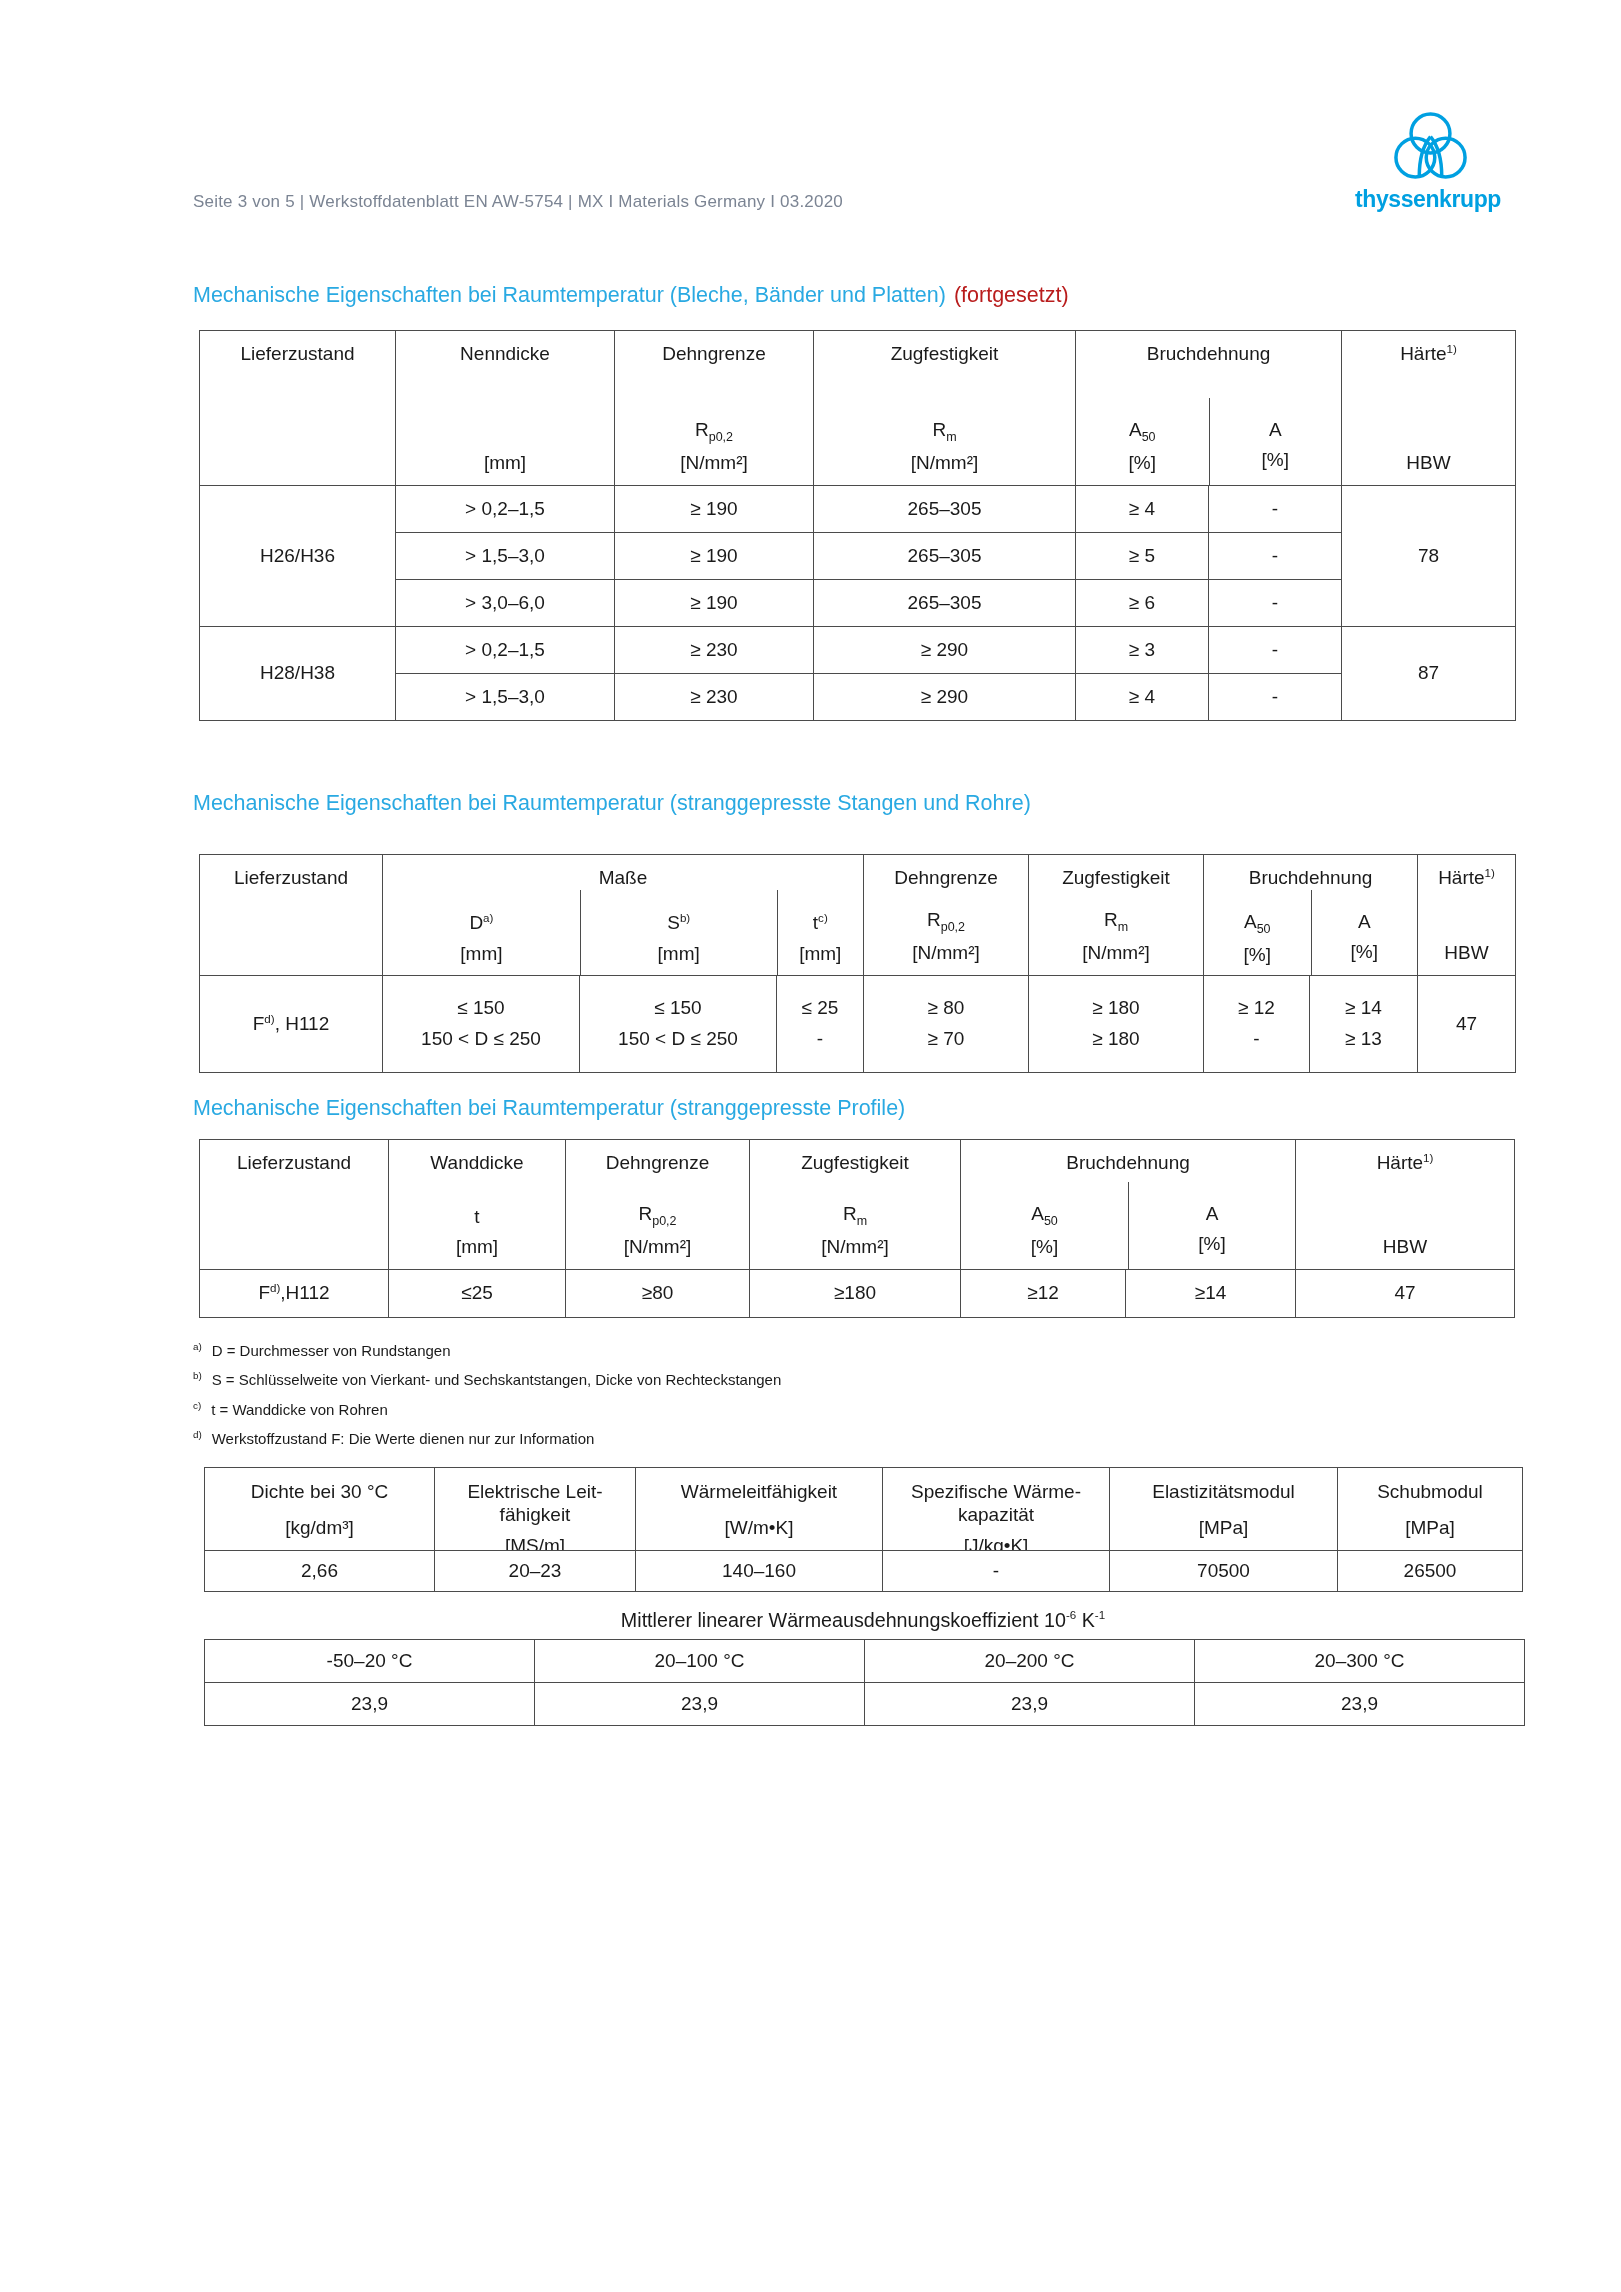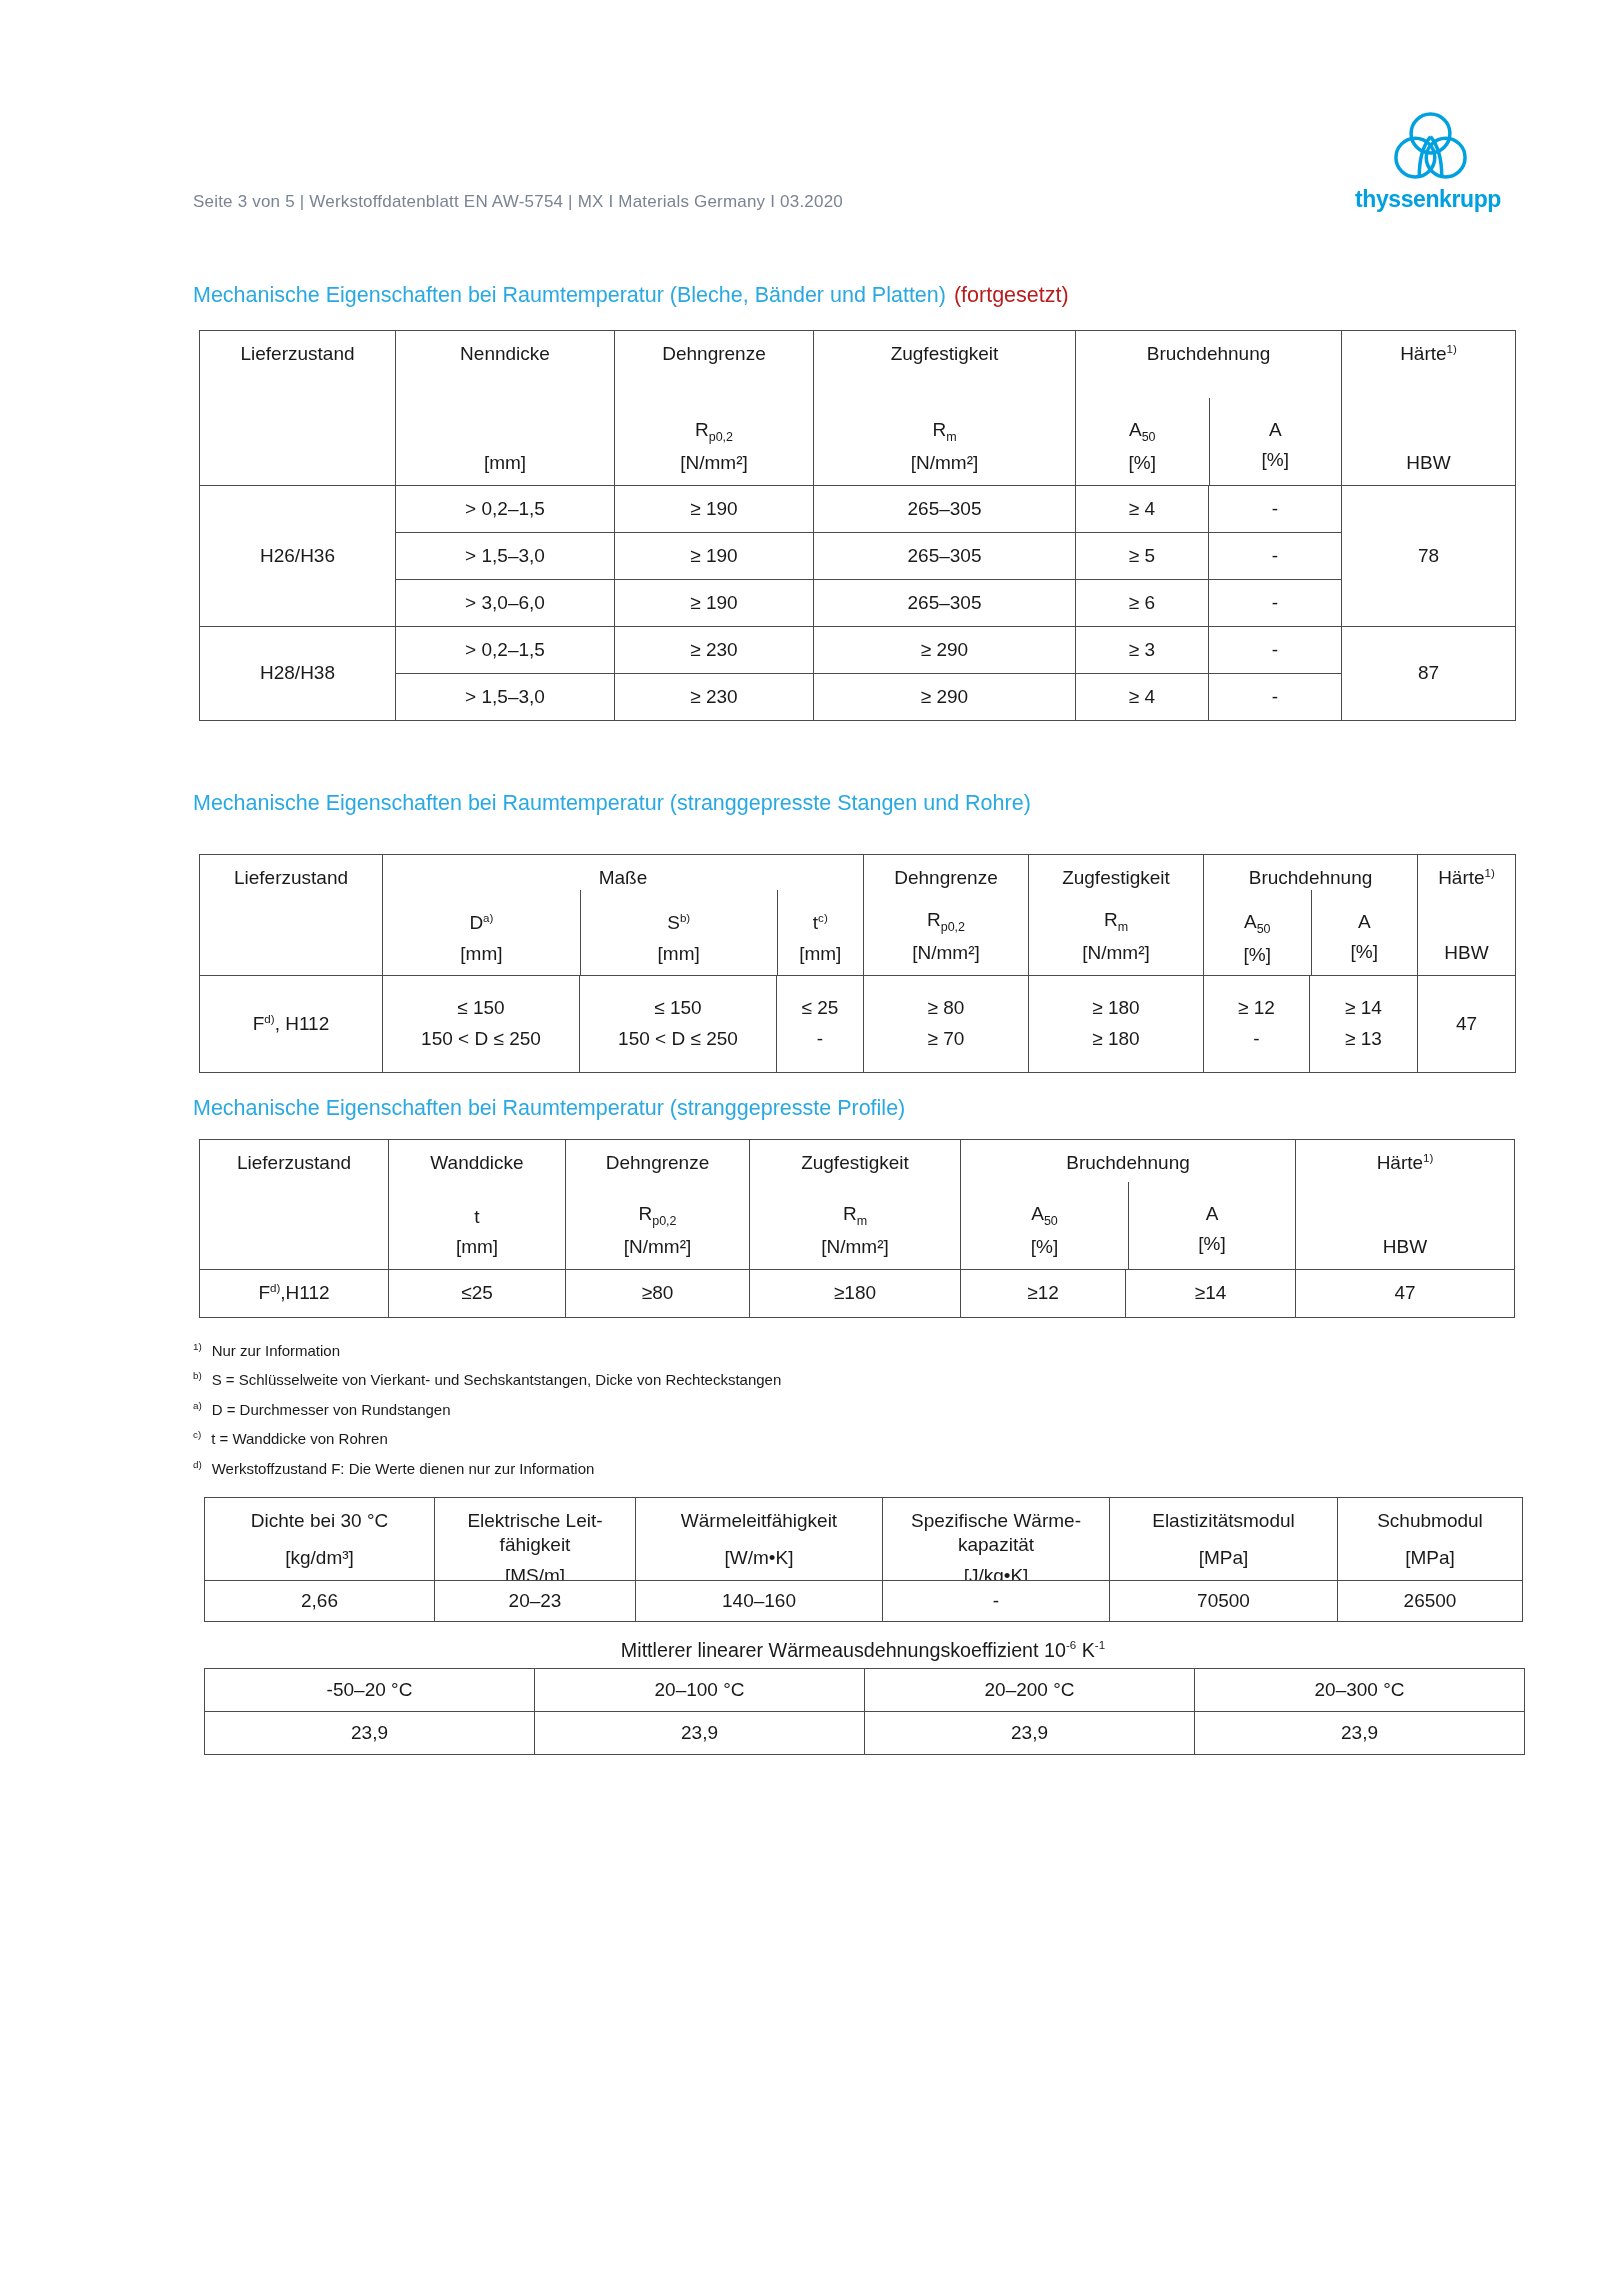--- a/index.html
+++ b/index.html
@@ -379,23 +379,22 @@
         <td>≥80</td>
         <td>≥180</td>
         <td>≥12</td>
         <td>≥14</td>
         <td>47</td>
       </tr>
     </tbody>
   </table>
 
   <div class="footnotes">
-    <div class="fn"><sup>1)</sup><span>Nur zur Information</span></div>
+    <div class="fn"><sup>a)</sup><span>D = Durchmesser von Rundstangen</span></div>
     <div class="fn"><sup>b)</sup><span>S = Schlüsselweite von Vierkant- und Sechskantstangen, Dicke von Rechteckstangen</span></div>
-    <div class="fn"><sup>a)</sup><span>D = Durchmesser von Rundstangen</span></div>
     <div class="fn"><sup>c)</sup><span>t = Wanddicke von Rohren</span></div>
     <div class="fn"><sup>d)</sup><span>Werkstoffzustand F: Die Werte dienen nur zur Information</span></div>
   </div>
 
 
   <table class="data t4">
     <colgroup>
       <col style="width:230px">
         <col style="width:201px">
         <col style="width:247px">

